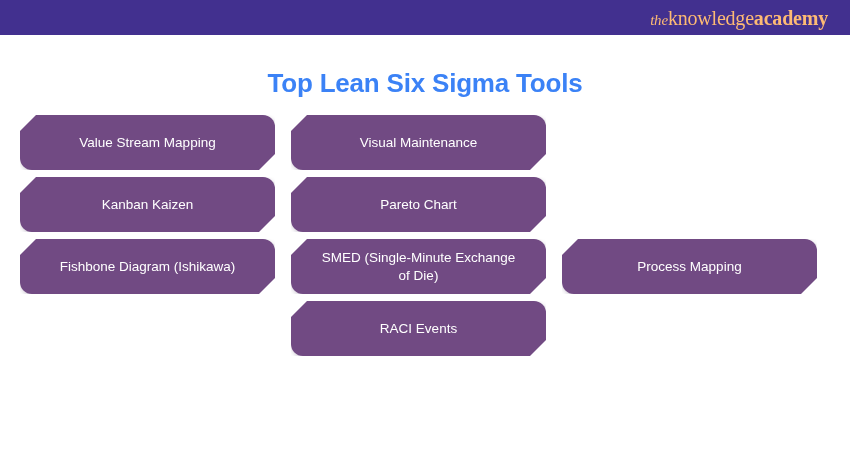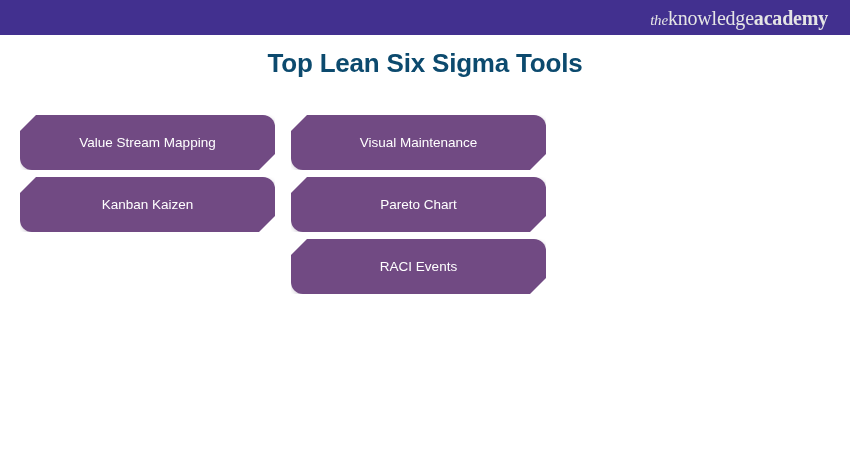--- a/index.html
+++ b/index.html
@@ -31,46 +31,46 @@
     height: 35px;
     background: #42308f;
     display: flex;
     align-items: center;
     justify-content: flex-end;
     padding-right: 22px;
   }
 
   .brand-logo {
     font-family: "Liberation Serif", serif;
-    color: #e5e5e5;
+    color: #fdba74;
     font-size: 20px;
     line-height: 1;
     letter-spacing: -0.2px;
     white-space: nowrap;
   }
   .brand-the {
     font-style: italic;
     font-size: 15px;
     font-weight: 400;
   }
   .brand-knowledge {
     font-weight: 400;
   }
   .brand-academy {
     font-weight: 700;
   }
 
   
   .page-title {
     position: absolute;
-    top: 48px;
+    top: 68px;
     left: 0;
     width: 850px;
     text-align: center;
-    color: #0c4a6e;
+    color: #3b82f6;
     font-size: 26px;
     font-weight: 700;
     letter-spacing: -0.2px;
   }
 
   
   .grid {
     position: absolute;
     top: 115px;
     left: 20px;
@@ -158,20 +158,37 @@
           <span class="chip-label">Kanban Kaizen</span>
         </div>
       </div>
       <div class="cell">
         <div class="chip">
           <span class="chip-label">Pareto Chart</span>
         </div>
       </div>
     </div>
 
+    <div class="row">
+      <div class="cell">
+        <div class="chip">
+          <span class="chip-label">Fishbone Diagram (Ishikawa)</span>
+        </div>
+      </div>
+      <div class="cell">
+        <div class="chip">
+          <span class="chip-label">SMED (Single-Minute Exchange of Die)</span>
+        </div>
+      </div>
+      <div class="cell">
+        <div class="chip">
+          <span class="chip-label">Process Mapping</span>
+        </div>
+      </div>
+    </div>
 
     <div class="row">
       <div class="cell empty">
         <div class="chip"></div>
       </div>
       <div class="cell">
         <div class="chip">
           <span class="chip-label">RACI Events</span>
         </div>
       </div>

